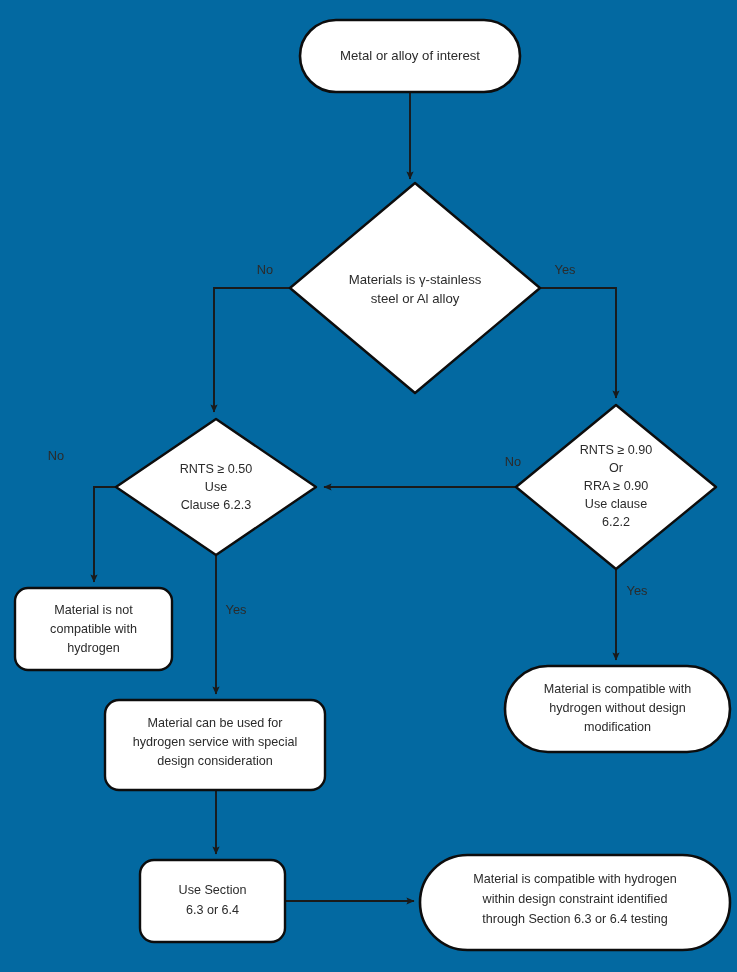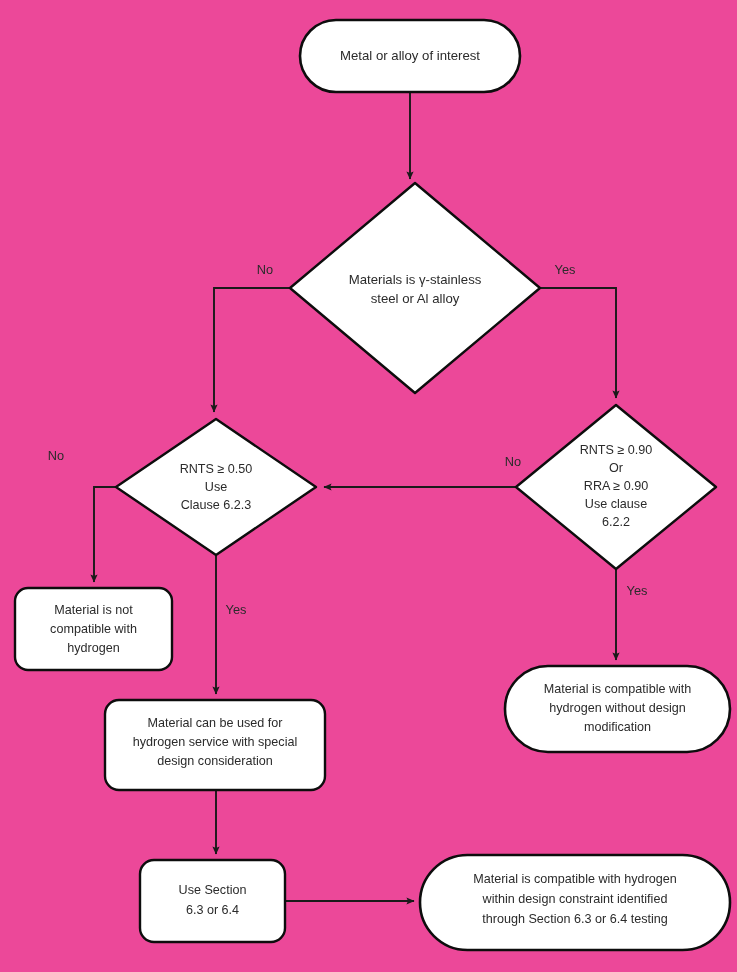--- a/index.html
+++ b/index.html
@@ -11,21 +11,21 @@
   body {
     width: 737px;
     height: 972px;
     font-family: "Liberation Sans", sans-serif;
     overflow: hidden;
   }
   #flowchart-root {
     position: relative;
     width: 737px;
     height: 972px;
-    background: #ec4899;
+    background: #0369a1;
   }
   svg.chart-canvas {
     display: block;
     width: 737px;
     height: 972px;
   }
   .node-shape {
     fill: #ffffff;
     stroke: #0d0d0d;
     stroke-width: 2.4;

